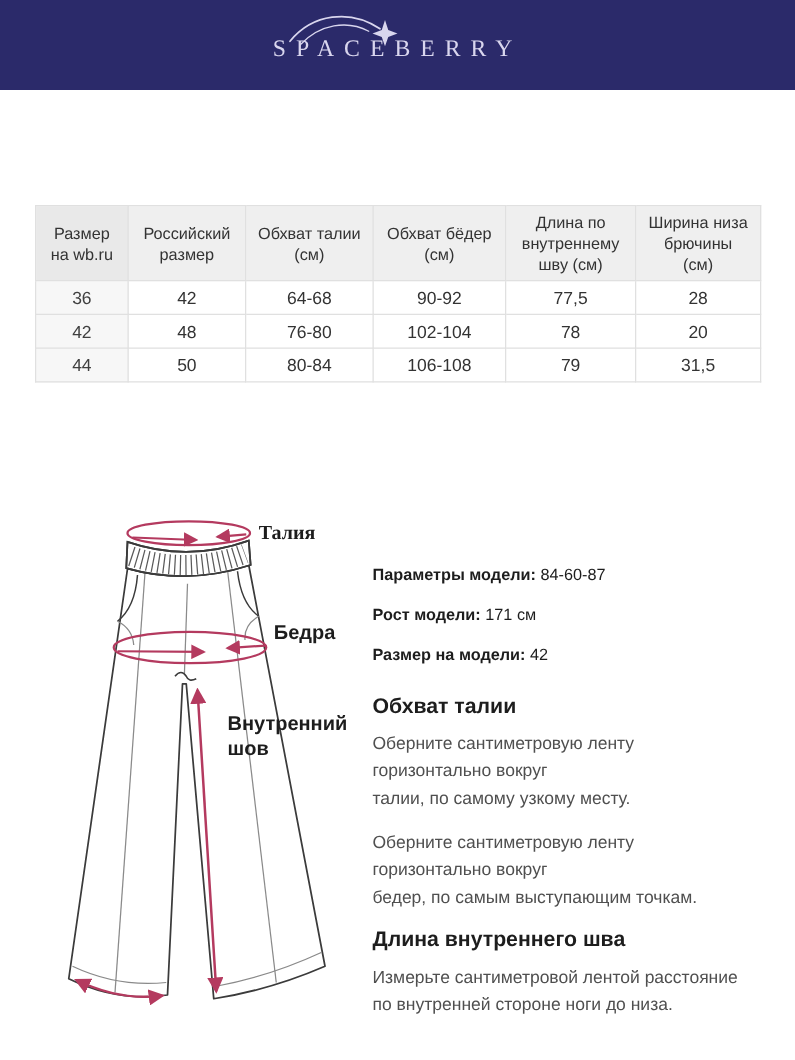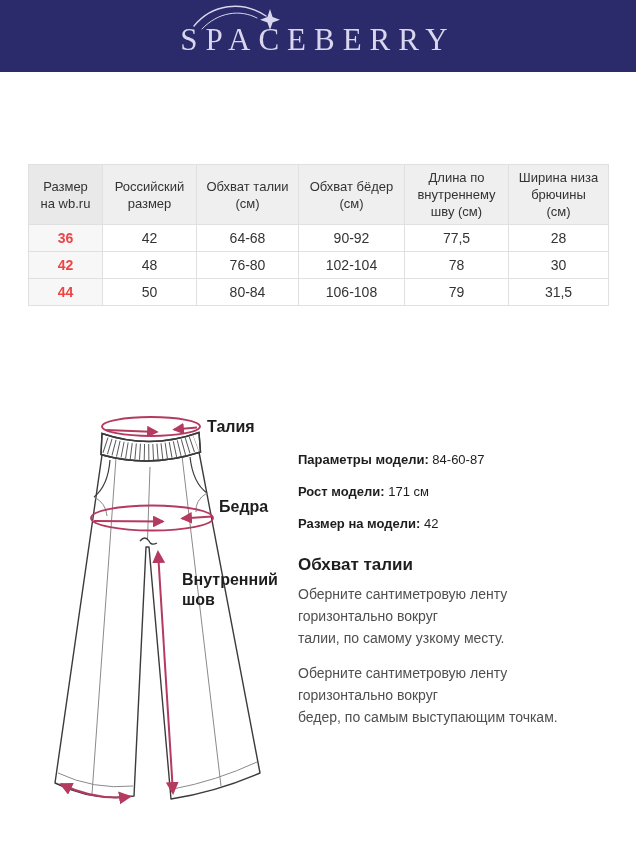--- a/index.html
+++ b/index.html
@@ -12,21 +12,21 @@
 
   
   .site-header {
     position: absolute; left: 0; top: 0; width: 636px; height: 72px;
     background: var(--header_bg, #2b2a6a);
     display: flex; align-items: center; justify-content: center;
   }
   .logo-wrap { position: relative; display: inline-block; margin-top: 8px; }
   .logo-text {
     font-family: "Liberation Serif", serif;
-    font-size: 31px; font-weight: 400; letter-spacing: 8px;
+    font-size: 19px; font-weight: 400; letter-spacing: 8px;
     color: var(--logo_color, #d9d6ee); white-space: nowrap;
   }
   .comet { position: absolute; left: 10px; top: -26px; width: 95px; height: 42px; }
 
   
   .size-table-wrap { position: absolute; left: 28px; top: 164px; width: 580px; }
   table.size-table {
     width: 580px; border-collapse: collapse; table-layout: fixed;
     font-size: 14px; color: #333333;
   }
@@ -37,31 +37,31 @@
   }
   .size-table th {
     background: var(--thead_bg, #efefef);
     font-weight: 400; font-size: 13px; color: #333333;
     height: 58px; line-height: 17px; padding: 4px 2px;
   }
   .size-table th.corner { background: var(--corner_bg, #e9e9e9); }
   .size-table td { height: 27px; background: #ffffff; }
   .size-table td.rowhead {
     background: var(--firstcol_bg, #f7f7f7);
-    font-weight: 700; color: #ef4444;
+    font-weight: 400; color: #404040;
   }
 
   
   .diagram { position: absolute; left: 30px; top: 400px; width: 260px; height: 440px; }
   .diagram svg { position: absolute; left: 0; top: 0; }
   .dg-label {
     position: absolute; font-weight: 700; font-size: 16px; color: #1d1d1d;
     line-height: 20px; white-space: pre-line;
   }
-  .lbl-waist  { left: 177px; top: 17px; }
+  .lbl-waist  { left: 177px; top: 17px; font-family: Liberation Serif, serif; }
   .lbl-hips   { left: 189px; top: 97px; }
   .lbl-inseam { left: 152px; top: 170px; width: 106px; }
   .lbl-hem    { left: 30px;  top: 406px; font-size: 17px; }
 
   
   .info-col { position: absolute; left: 298px; top: 444px; width: 308px; }
   .model-info { margin-bottom: 14px; }
   .model-info .line { font-size: 13px; line-height: 32px; color: #1d1d1d; }
   .model-info .lab { font-weight: 700; }
   .model-info .val { font-weight: 400; }
@@ -127,21 +127,21 @@
           <td>90-92</td>
           <td>77,5</td>
           <td>28</td>
         </tr>
         <tr>
           <td class="rowhead">42</td>
           <td>48</td>
           <td>76-80</td>
           <td>102-104</td>
           <td>78</td>
-          <td>30</td>
+          <td>20</td>
         </tr>
         <tr>
           <td class="rowhead">44</td>
           <td>50</td>
           <td>80-84</td>
           <td>106-108</td>
           <td>79</td>
           <td>31,5</td>
         </tr>
       </tbody>
@@ -212,15 +212,20 @@
 
     <div class="measure-section">
       <h3>Обхват талии</h3>
       <p>Оберните сантиметровую ленту горизонтально вокруг
 талии, по самому узкому месту.</p>
     </div>
     <div class="measure-section">
       <p>Оберните сантиметровую ленту горизонтально вокруг
 бедер, по самым выступающим точкам.</p>
     </div>
+    <div class="measure-section">
+      <h3>Длина внутреннего шва</h3>
+      <p>Измерьте сантиметровой лентой расстояние
+по внутренней стороне ноги до низа.</p>
+    </div>
   </div>
 
 </div>
 
 </body></html>

